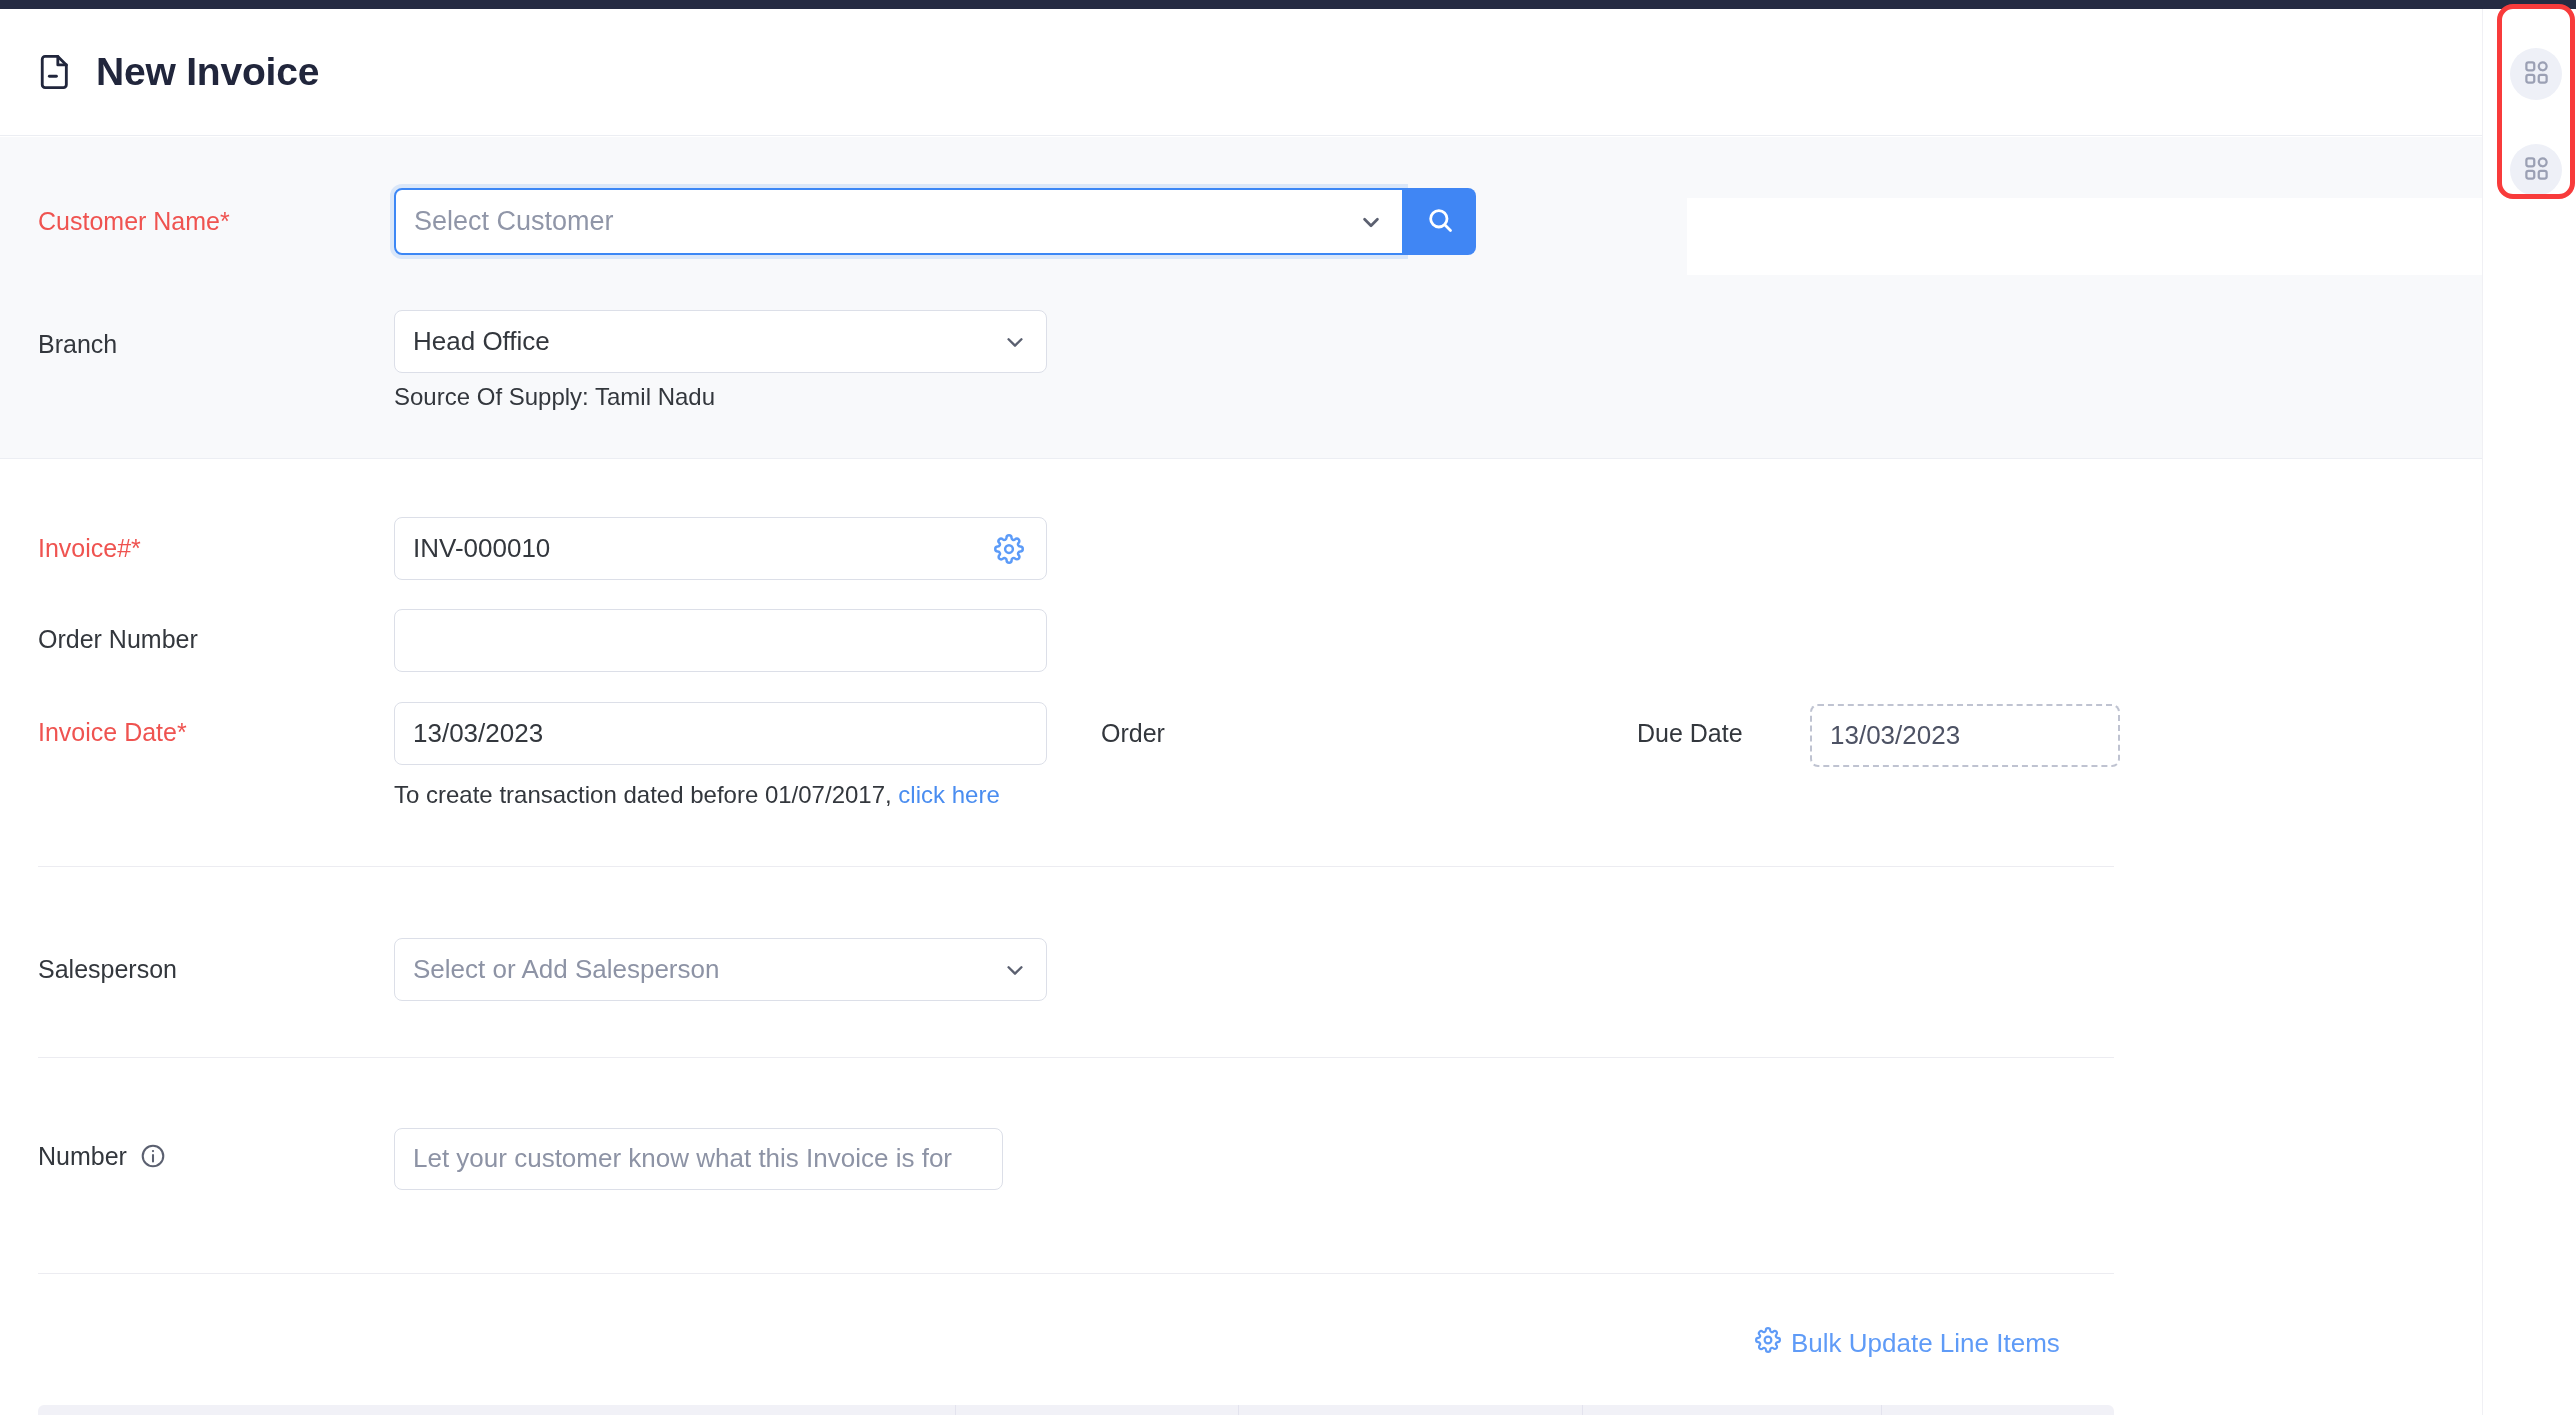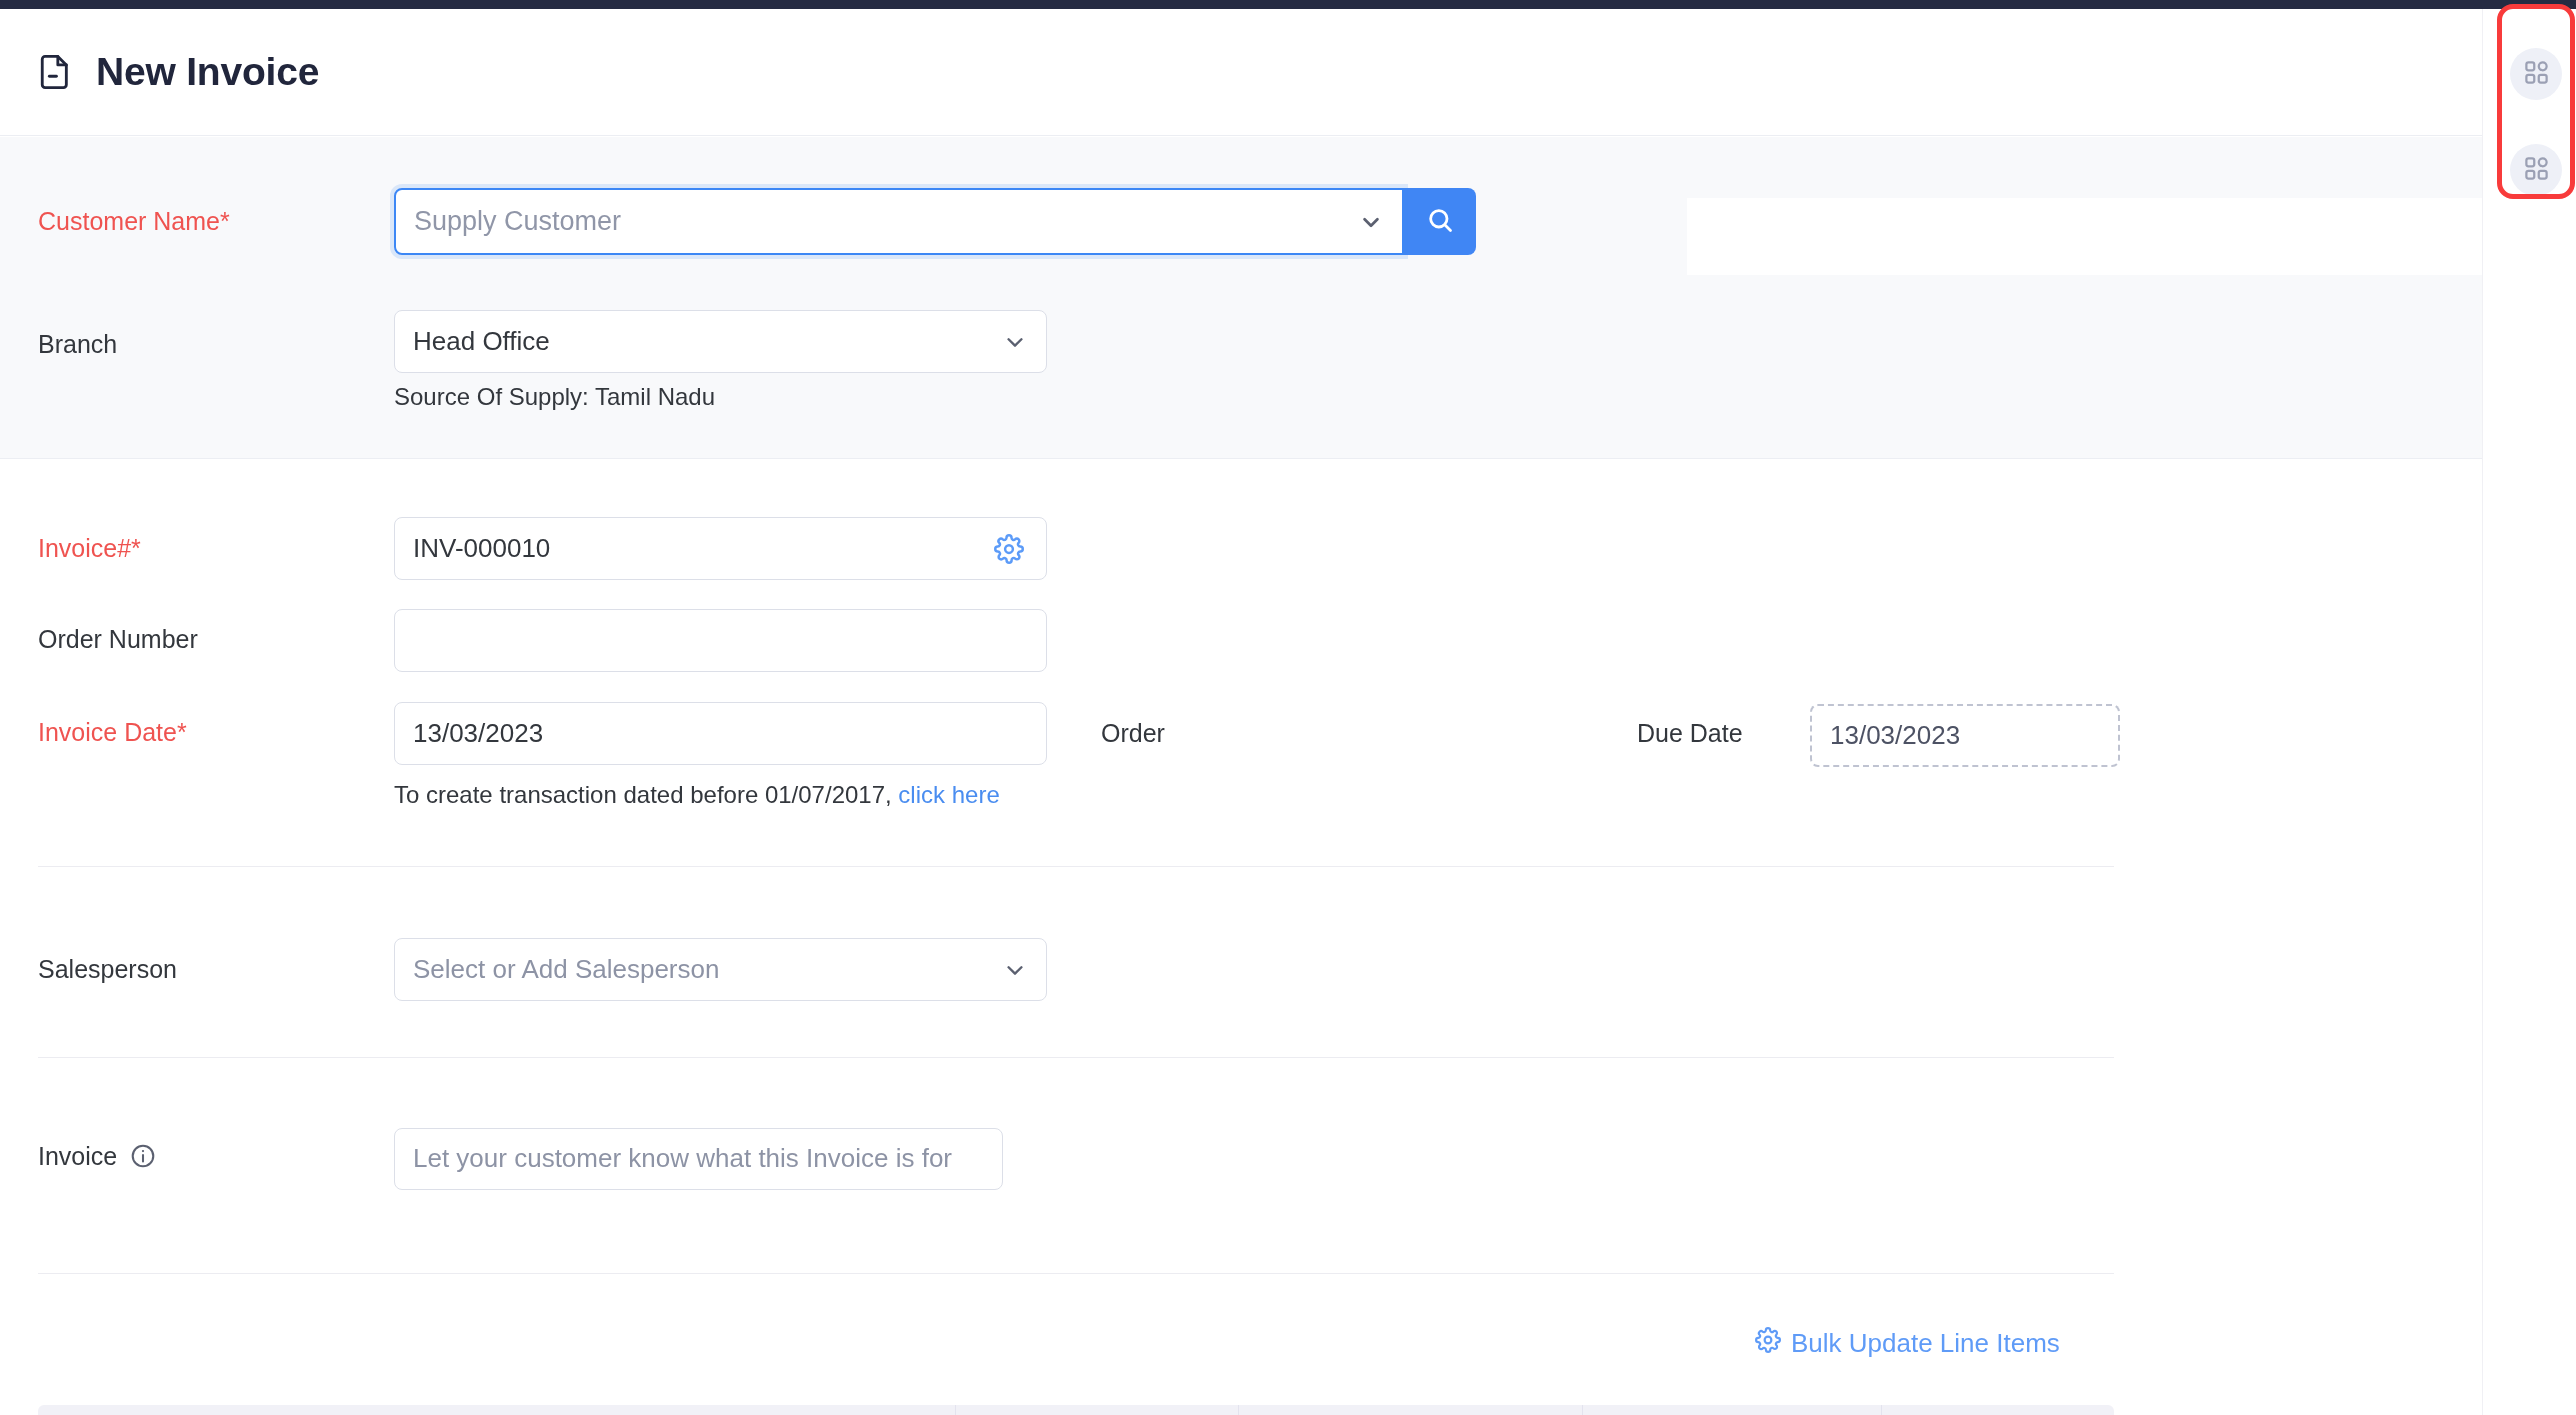--- a/index.html
+++ b/index.html
@@ -176,21 +176,21 @@
   </div>
 
   <div class="customer-section"></div>
 
   <div class="row" style="left:38px; top:206px;">
     <span class="field-label required">Customer Name*</span>
   </div>
 
   <div class="cust-wrap">
     <div class="cust-select">
-      <span class="ph">Supply Customer</span>
+      <span class="ph">Select Customer</span>
       <span class="chev">
         <svg viewBox="0 0 24 24" fill="none" stroke="#5b6070" stroke-width="3" stroke-linecap="round" stroke-linejoin="round">
             <path d="M5 9l7 7 7-7"></path>
           </svg>
       </span>
     </div>
     <div class="search-btn">
       <span>
         <svg viewBox="0 0 24 24" fill="none" stroke="#ffffff" stroke-width="2.4" stroke-linecap="round">
             <circle cx="11" cy="11" r="7"></circle>
@@ -267,21 +267,21 @@
     <span class="chev">
       <svg viewBox="0 0 24 24" fill="none" stroke="#5b6070" stroke-width="2.6" stroke-linecap="round" stroke-linejoin="round">
           <path d="M5 9l7 7 7-7"></path>
         </svg>
     </span>
   </div>
 
   <div class="hr" style="top:1057px;"></div>
 
   <div class="row" style="left:38px; top:1141px;">
-    <span class="field-label">Invoice</span>
+    <span class="field-label">Number</span>
     <span class="info-icon">
       <svg viewBox="0 0 24 24" fill="none" stroke="#5b6070" stroke-width="1.9">
         <circle cx="12" cy="12" r="9.5"></circle>
         <path d="M12 11v6" stroke-linecap="round"></path>
         <circle cx="12" cy="7.4" r="1.05" fill="#5b6070" stroke="none"></circle>
       </svg>
     </span>
   </div>
   <textarea class="subject" style="position: absolute; left: 394px; top: 1128px;" placeholder="Let your customer know what this Invoice is for"></textarea>
 

